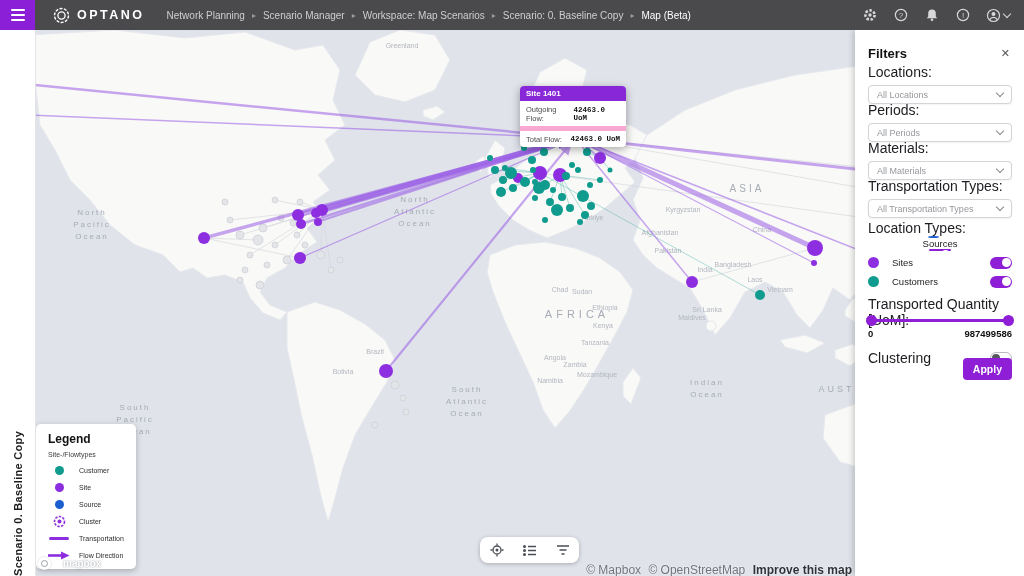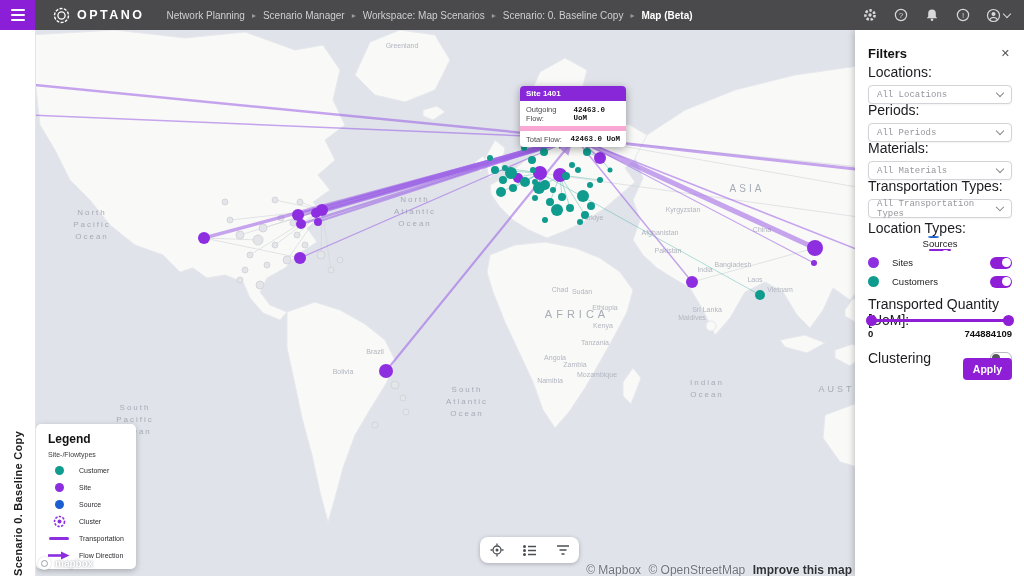--- a/index.html
+++ b/index.html
@@ -6,21 +6,21 @@
   .stage{position:relative;width:1024px;height:576px;overflow:hidden;background:#e0e3ea;}
 
   
   .topbar{position:absolute;left:0;top:0;width:1024px;height:30px;background:#4a4a4c;display:flex;align-items:center;z-index:50;}
   .menu-btn{width:35px;height:30px;background:#8a1fd7;border:none;display:flex;flex-direction:column;justify-content:center;align-items:center;gap:3px;cursor:pointer;padding:0;}
   .menu-btn i{display:block;width:14px;height:2px;background:#fff;border-radius:1px;}
   .logo{display:flex;align-items:center;gap:7px;margin-left:18px;}
   .logo-text{color:#fff;font-size:12.5px;font-weight:600;letter-spacing:2.5px;}
   .crumbs{display:flex;align-items:center;margin-left:22px;flex:1;white-space:nowrap;}
   .crumb{color:#cfcfd2;font-size:10px;cursor:pointer;}
-  .crumb.current{color:#fff;font-weight:bold;}
+  .crumb.current{color:#fff;font-weight:normal;}
   .crumb-sep{color:#9a9a9e;font-size:8px;margin:0 7px;}
   .topbar-icons{display:flex;align-items:center;gap:15px;margin-right:14px;color:#d8d8da;}
   .tb-icon{width:16px;height:16px;display:flex;align-items:center;justify-content:center;cursor:pointer;}
   .acct{display:flex;align-items:center;gap:3px;cursor:pointer;}
 
   
   .rail{position:absolute;left:0;top:30px;width:35px;height:546px;background:#fff;border-right:1px solid #e4e4e8;z-index:40;display:flex;justify-content:center;}
   .rail span{writing-mode:vertical-rl;transform:rotate(180deg);font-size:11px;font-weight:bold;color:#1c1c1e;margin-top:14px;letter-spacing:.3px;}
 
   
@@ -45,35 +45,35 @@
   .legend-item .lname{font-size:7px;color:#2c2c30;}
   .legend-item .ic{width:22px;display:flex;justify-content:center;align-items:center;}
   .ldot{width:9px;height:9px;border-radius:50%;}
   .lline{width:20px;height:3.5px;border-radius:2px;}
 
   
   .map-controls{position:absolute;left:445px;top:507px;width:99px;height:26px;background:#fff;border-radius:8px;box-shadow:0 1px 4px rgba(0,0,0,.25);display:flex;z-index:15;}
   .map-controls button{flex:1;background:none;border:none;display:flex;align-items:center;justify-content:center;cursor:pointer;color:#4a4f55;padding:0;}
 
   
-  .mapbox-logo{position:absolute;left:3px;top:527px;display:flex;align-items:center;gap:4px;opacity:.85;z-index:15;cursor:pointer;}
+  .mapbox-logo{position:absolute;left:3px;top:527px;display:flex;align-items:center;gap:12px;opacity:.85;z-index:15;cursor:pointer;}
   .mapbox-logo .mb-circle{width:13px;height:13px;border-radius:50%;background:rgba(255,255,255,.95);display:flex;align-items:center;justify-content:center;box-shadow:0 0 2px rgba(0,0,0,.3);}
   .mapbox-logo .mb-circle i{width:5px;height:5px;border:1.5px solid #8b9098;border-radius:50%;display:block;}
   .mapbox-logo .mb-word{color:#fff;font-size:10px;font-weight:bold;text-shadow:0 0 2px rgba(70,75,85,.7);}
   .attrib{position:absolute;right:172px;top:533px;font-size:12px;color:#6f747c;z-index:15;text-shadow:0 0 2px #fff;white-space:nowrap;}
   .attrib .improve{font-weight:bold;color:#2f3338;margin-left:4px;cursor:pointer;}
   .attrib a{cursor:pointer;}
 
   
   .filters{position:absolute;right:0;top:30px;width:169px;height:546px;background:#fff;box-shadow:-2px 0 6px rgba(0,0,0,.18);z-index:30;}
   .f-title{position:absolute;left:13px;top:16px;font-size:13px;font-weight:bold;color:#111;}
   .f-close{position:absolute;right:12px;top:15px;font-size:11px;color:#555;cursor:pointer;background:none;border:none;padding:2px;}
   .f-block{position:absolute;left:13px;right:12px;}
   .f-label{font-size:14px;color:#1c1c20;margin-bottom:5px;}
-  .f-select{height:17px;border:1px solid #d3d3d8;border-radius:4px;background:#fff;display:flex;align-items:center;justify-content:space-between;padding:0 8px;cursor:pointer;box-shadow:0 1px 2px rgba(0,0,0,.05);font-family:Liberation Mono, monospace;}
+  .f-select{height:17px;border:1px solid #d3d3d8;border-radius:4px;background:#fff;display:flex;align-items:center;justify-content:space-between;padding:0 8px;cursor:pointer;box-shadow:0 1px 2px rgba(0,0,0,.05);}
   .f-select .sel-val{font-size:9px;color:#96979c;}
   .caret{width:5px;height:5px;border-right:1.4px solid #86878c;border-bottom:1.4px solid #86878c;transform:rotate(45deg);margin-top:-3px;}
   .lt-row{position:absolute;left:13px;right:12px;height:15px;display:flex;align-items:center;}
   .lt-dot{width:11px;height:11px;border-radius:50%;margin-right:13px;}
   .lt-name{font-size:9.5px;color:#222;flex:1;}
   .toggle{width:22px;height:12px;border-radius:7px;position:relative;cursor:pointer;}
   .toggle.on{background:#8e1fd6;}
   .toggle.on .knob{position:absolute;right:1.5px;top:1.5px;width:9px;height:9px;border-radius:50%;background:#fff;}
   .toggle.off{background:#fff;border:1px solid #b9b9bf;box-sizing:border-box;}
   .toggle.off .knob{position:absolute;left:1px;top:1px;width:8px;height:8px;border-radius:50%;background:#55565c;}
@@ -520,21 +520,21 @@
     <div class="f-block" style="top:266px">
       <div class="f-label">Transported Quantity [UoM]:</div>
     </div>
     <div class="slider" style="top:284px">
       <div class="track"></div>
       <div class="knob min"></div>
       <div class="knob max"></div>
     </div>
     <div class="f-range" style="top:298px">
       <span>0</span>
-      <span>744884109</span>
+      <span>987499586</span>
     </div>
     <div class="clust" style="top:320px">
       <div class="f-label">Clustering</div>
       <div class="toggle off">
           <div class="knob"></div>
         </div>
     </div>
     <button class="apply-btn">Apply</button>
   </aside>
 </div>

